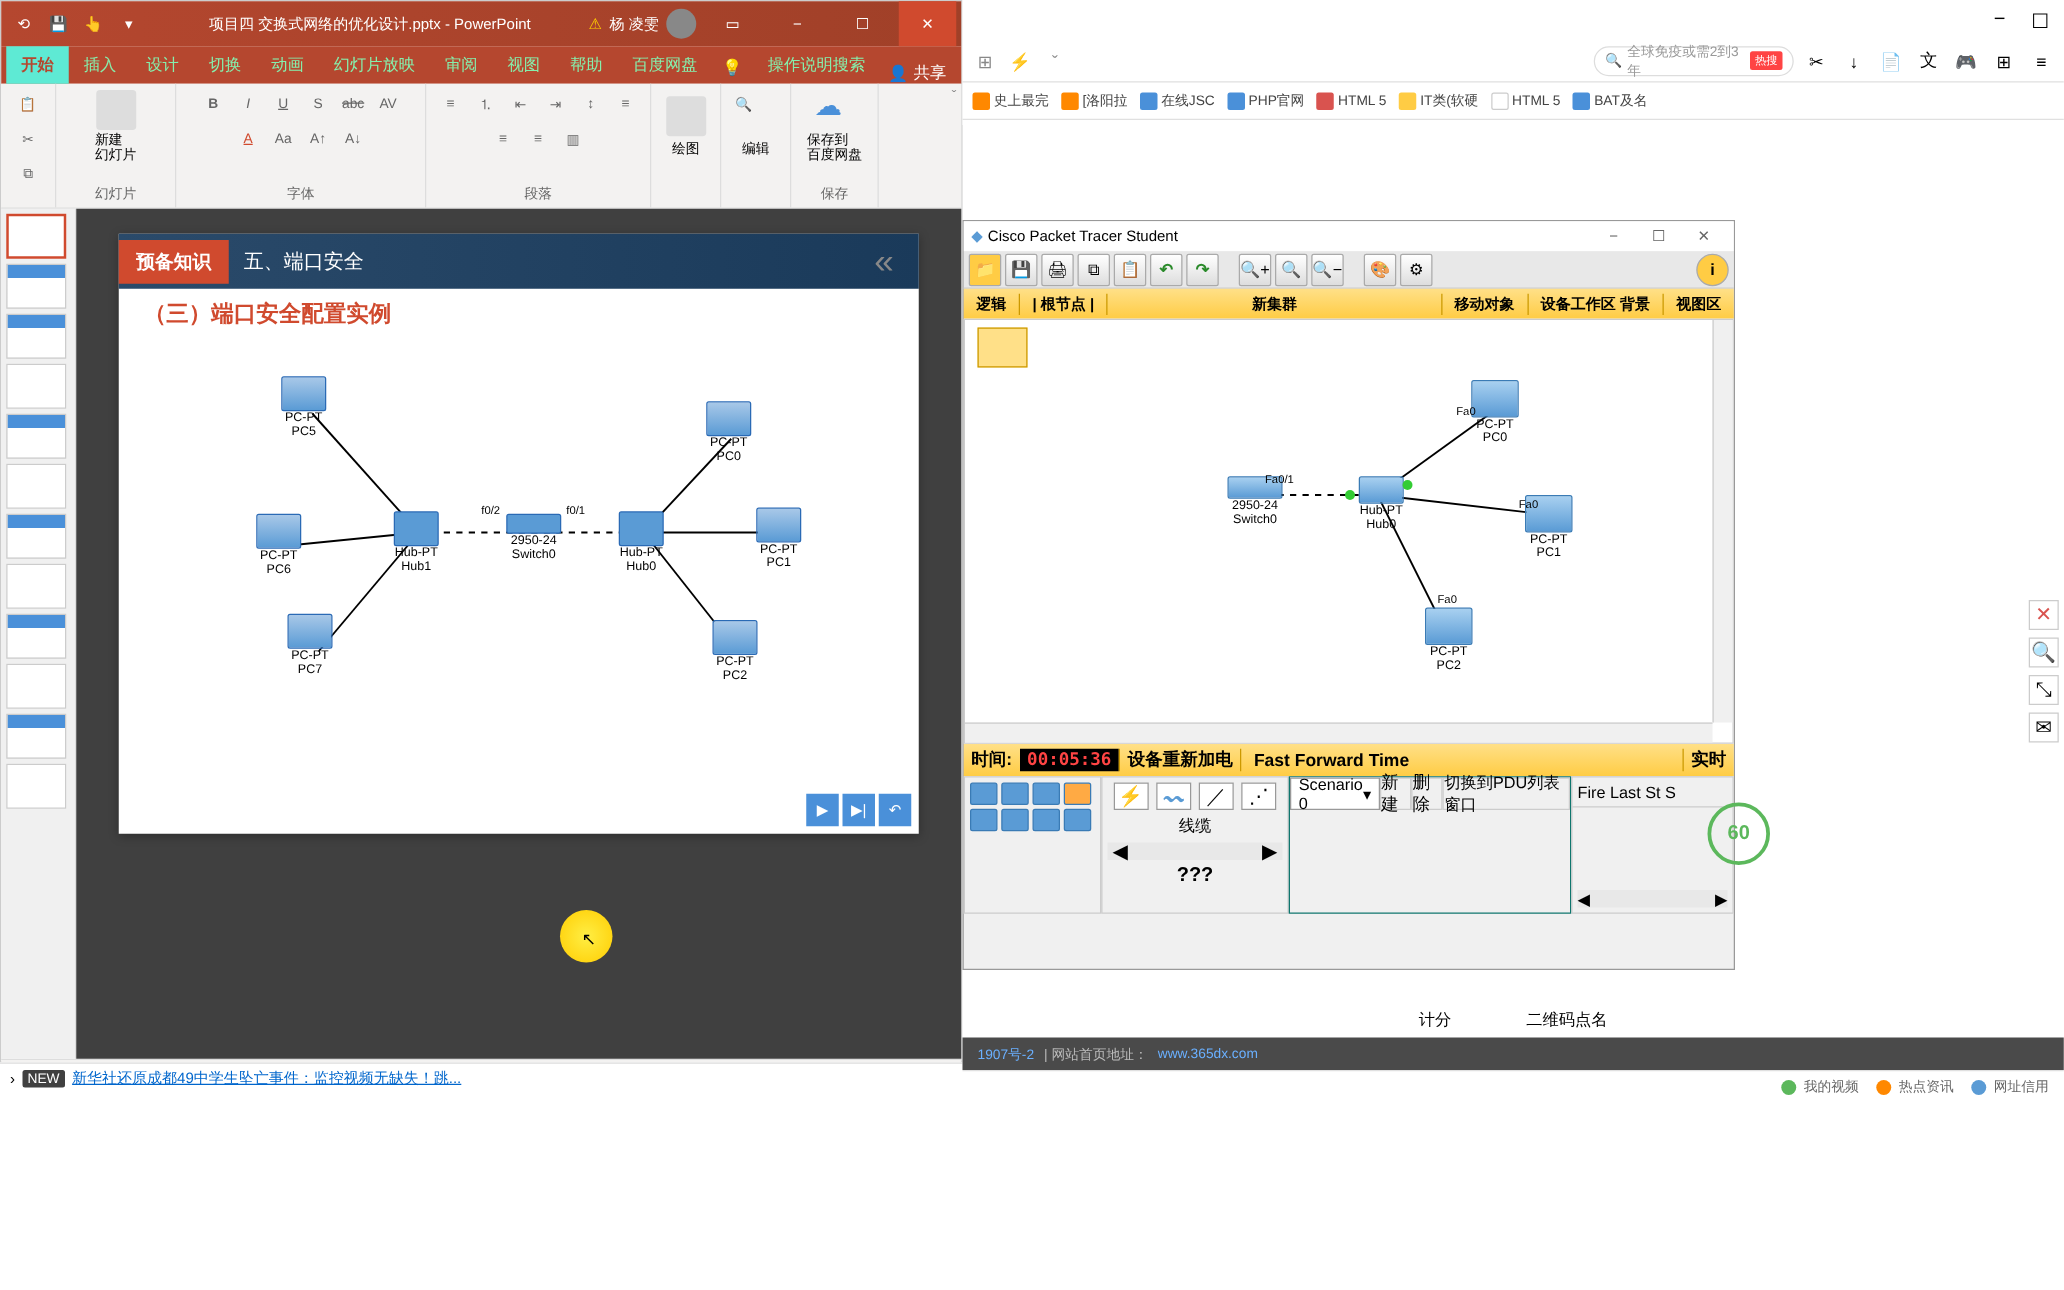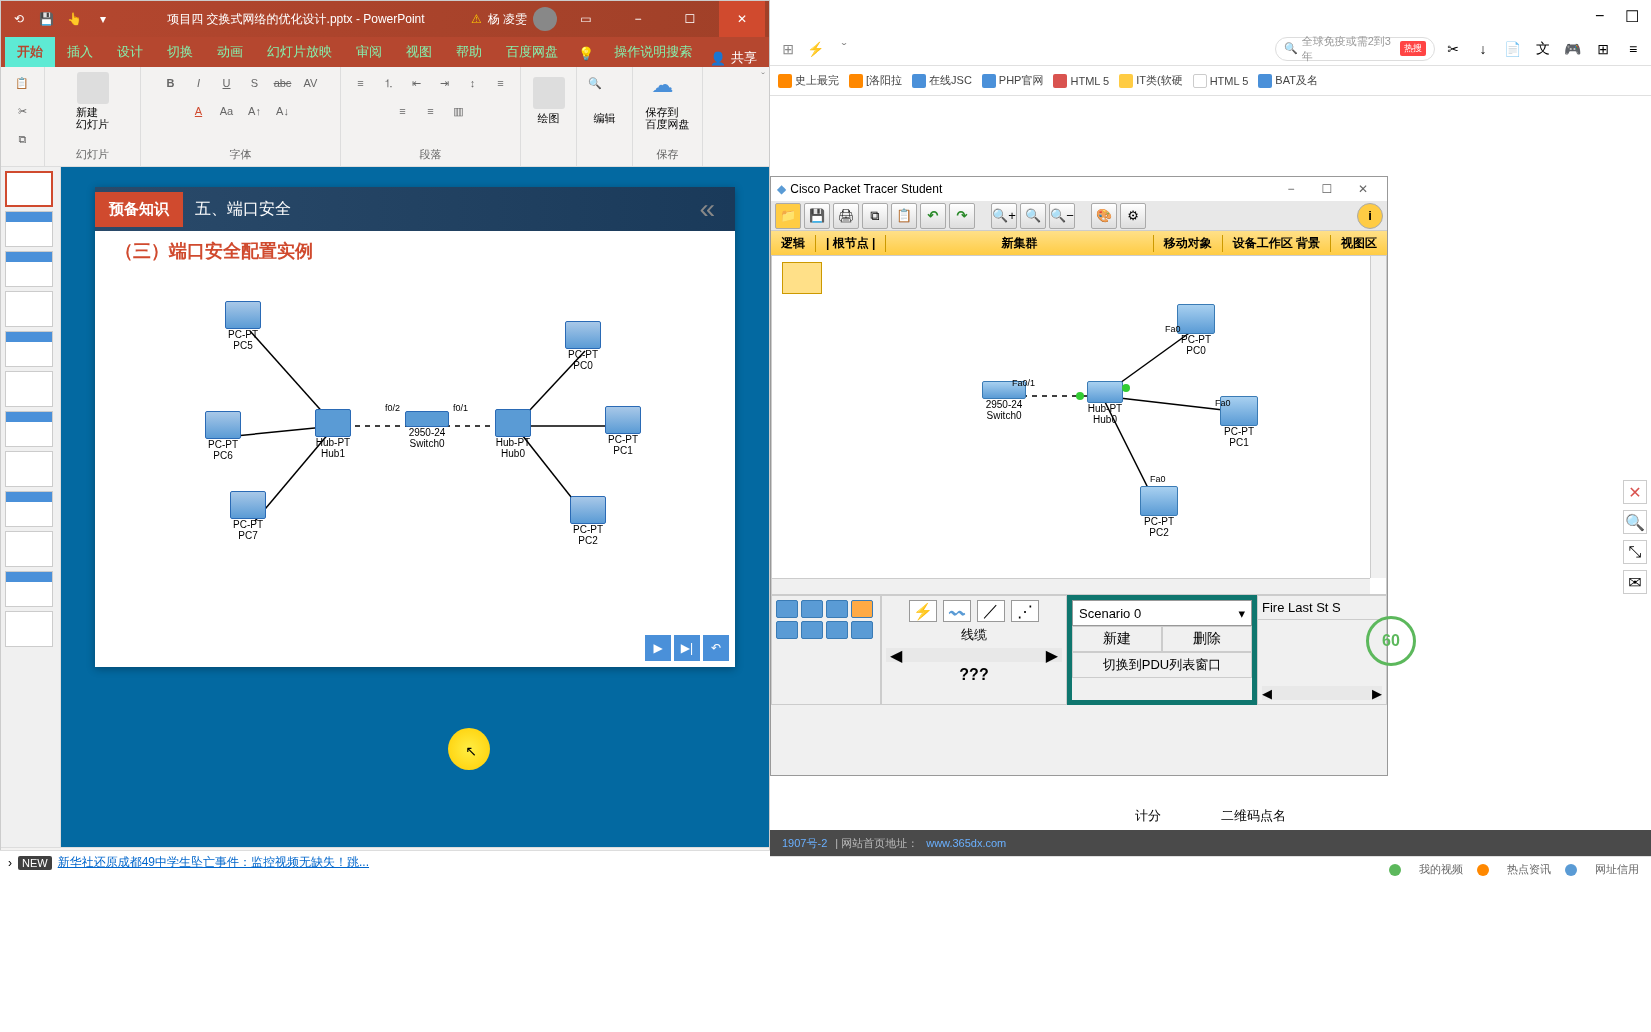--- a/index.html
+++ b/index.html
@@ -29,21 +29,21 @@
 .ribbon-btn { width: 24px; height: 24px; display: flex; align-items: center; justify-content: center; color: #666; }
 .ribbon-btn-lg { width: 44px; height: 60px; display: flex; flex-direction: column; align-items: center; justify-content: center; gap:2px; font-size:11px;}
 .ribbon-btn-icon { width:32px; height:32px; background:#ddd; border-radius:3px;}
 
 .ppt-content { display: flex; height: 680px; }
 .slide-panel { width: 60px; background: #f0f0f0; border-right: 1px solid #ddd; overflow-y: auto; padding: 4px; }
 .slide-thumb { width: 48px; height: 36px; background: #fff; border: 1px solid #ccc; margin-bottom: 4px; cursor: pointer; }
 .slide-thumb.active { border: 2px solid #d04a2e; }
 .slide-thumb.blue { background: linear-gradient(#4a90d9 30%, #fff 30%); }
 
-.slide-area { flex: 1; background: #0369a1; display: flex; flex-direction: column; position: relative; }
+.slide-area { flex: 1; background: #404040; display: flex; flex-direction: column; position: relative; }
 .slide-canvas { margin: 20px auto; width: 640px; height: 480px; background: #fff; box-shadow: 0 2px 8px rgba(0,0,0,0.3); position: relative; }
 .slide-header { height: 44px; background: linear-gradient(to right, #2a4a6a, #1a3a5a); display: flex; align-items: center; }
 .slide-header-tag { background: #d04a2e; color: #fff; padding: 8px 14px; font-size: 15px; font-weight: bold; }
 .slide-header-title { color: #fff; font-size: 16px; padding-left: 12px; }
 .slide-header-arrow { margin-left: auto; margin-right: 20px; color: #888; font-size: 28px; }
 .slide-subtitle { color: #d04a2e; font-size: 18px; font-weight: bold; padding: 8px 20px; }
 .slide-desc-box { margin: 0 20px; background: #e8f0f8; border: 1px solid #b0c8e0; padding: 6px 10px; font-size: 12px; color: #333; line-height: 1.5; }
 .slide-diagram { position: relative; height: 320px; margin: 10px 20px; }
 .net-device { position: absolute; display: flex; flex-direction: column; align-items: center; font-size: 10px; }
 .net-device .dev-icon { width: 36px; height: 28px; background: #5a9bd5; border: 1px solid #2a6ab5; border-radius: 2px; }
@@ -108,37 +108,37 @@
 .cpt-fast { padding: 0 10px; }
 
 .cpt-bottom { height: 110px; display: flex; background: #f0f0f0; }
 .cpt-device-picker { width: 110px; border: 1px solid #ccc; padding: 4px; display: flex; flex-wrap: wrap; gap: 3px; align-content: flex-start; }
 .cpt-dev-btn { width: 22px; height: 18px; background: #5a9bd5; border: 1px solid #3a7bb5; border-radius: 2px; }
 .cpt-cable-area { flex: 1; border: 1px solid #ccc; padding: 4px; display: flex; flex-direction: column; }
 .cpt-cable-row { display: flex; gap: 6px; align-items: center; justify-content: center; }
 .cpt-cable-btn { width: 28px; height: 22px; border: 1px solid #999; background: #fff; display:flex; align-items:center; justify-content:center;}
 .cpt-cable-label { text-align: center; font-size: 13px; margin-top: 4px; }
 .cpt-scroll-bar { height: 14px; background: #e8e8e8; display: flex; align-items: center; margin-top:4px;}
-.cpt-scenario { width: 190px; border: 5px solid #0f766e; display: flex; flex-direction: column; font-size: 13px; }
+.cpt-scenario { width: 226px; border: 1px solid #0f766e; display: flex; flex-direction: row; font-size: 13px; }
 .cpt-scenario-select { height: 26px; border: 1px solid #999; background: #fff; display: flex; align-items: center; padding: 0 6px; justify-content: space-between;}
 .cpt-scenario-btns { display: flex; height: 26px; }
 .cpt-scenario-btn { flex: 1; border: 1px solid #ccc; display: flex; align-items: center; justify-content: center; font-size: 14px; }
 .cpt-scenario-btn2 { height: 26px; border: 1px solid #ccc; display: flex; align-items: center; justify-content: center; font-size: 13px; }
 .cpt-fire-area { width: 130px; border: 1px solid #ccc; font-size: 13px; position: relative; }
 .cpt-fire-header { height: 24px; display: flex; align-items: center; padding: 0 4px; border-bottom: 1px solid #ccc; }
 .cpt-meter { position: absolute; right: -30px; top: 20px; width: 50px; height: 50px; border-radius: 50%; border: 3px solid #5cb85c; display: flex; align-items: center; justify-content: center; font-size: 16px; font-weight: bold; color:#5cb85c;}
 
 
 .lower-content { position: absolute; left: 770px; top: 776px; right: 0; height: 80px; background: #fff; display: flex; align-items: center; justify-content: center; gap: 60px; font-size: 13px; }
 .footer-bar { position: absolute; left: 770px; bottom: 176px; right: 0; height: 26px; background: #4a4a4a; color: #bbb; font-size: 11px; display: flex; align-items: center; padding: 0 12px; gap: 8px; }
 .footer-link { color: #6ab0ff; }
 
 
 .browser-status { position: absolute; left: 770px; bottom: 150px; right: 0; height: 26px; background: #fff; border-top: 1px solid #e0e0e0; display: flex; align-items: center; justify-content: flex-end; padding: 0 12px; gap: 14px; font-size: 11px; color: #666; }
-.status-item { display: flex; align-items: center; gap: 18px; }
+.status-item { display: flex; align-items: center; gap: 6px; }
 .status-icon { width: 12px; height: 12px; border-radius: 50%; }
 
 
 .cursor-highlight { position: absolute; left: 448px; top: 728px; width: 42px; height: 42px; background: radial-gradient(#ffee44, #ffcc00); border-radius: 50%; z-index: 100; display:flex; align-items:center; justify-content:center;}
 .cursor-arrow { font-size: 14px; color: #000; transform: translate(2px, 2px);}
 
 svg line { stroke: #000; stroke-width: 1.5; }
 svg line.dashed { stroke-dasharray: 5,5; }
 </style>
 </head>
@@ -509,20 +509,27 @@
       </div>
     <span style="position:absolute; left:240px; top:122px; font-size:9px">Fa0/1</span>
     <span style="position:absolute; left:393px; top:68px; font-size:9px">Fa0</span>
     <span style="position:absolute; left:443px; top:142px; font-size:9px">Fa0</span>
     <span style="position:absolute; left:378px; top:218px; font-size:9px">Fa0</span>
     <div class="cpt-link-dot" style="left:304px; top:136px"></div>
     <div class="cpt-link-dot" style="left:350px; top:128px"></div>
     <div class="scroll-v"></div>
     <div class="scroll-h"></div>
   </div>
+  <div class="cpt-time-bar">
+    <span class="cpt-time-label">时间:</span>
+    <span class="cpt-time-val">00:05:36</span>
+    <span class="cpt-time-label" style="border-left:1px solid #cc9900; border-right:1px solid #cc9900">设备重新加电</span>
+    <span class="cpt-fast">Fast Forward Time</span>
+    <span class="cpt-time-label" style="margin-left:auto; border-left:1px solid #cc9900">实时</span>
+  </div>
   <div class="cpt-bottom">
     <div class="cpt-device-picker">
       <div class="cpt-dev-btn"></div>
       <div class="cpt-dev-btn"></div>
       <div class="cpt-dev-btn"></div>
       <div class="cpt-dev-btn" style="background:#ffaa44"></div>
       <div class="cpt-dev-btn"></div>
       <div class="cpt-dev-btn"></div>
       <div class="cpt-dev-btn"></div>
       <div class="cpt-dev-btn"></div>

